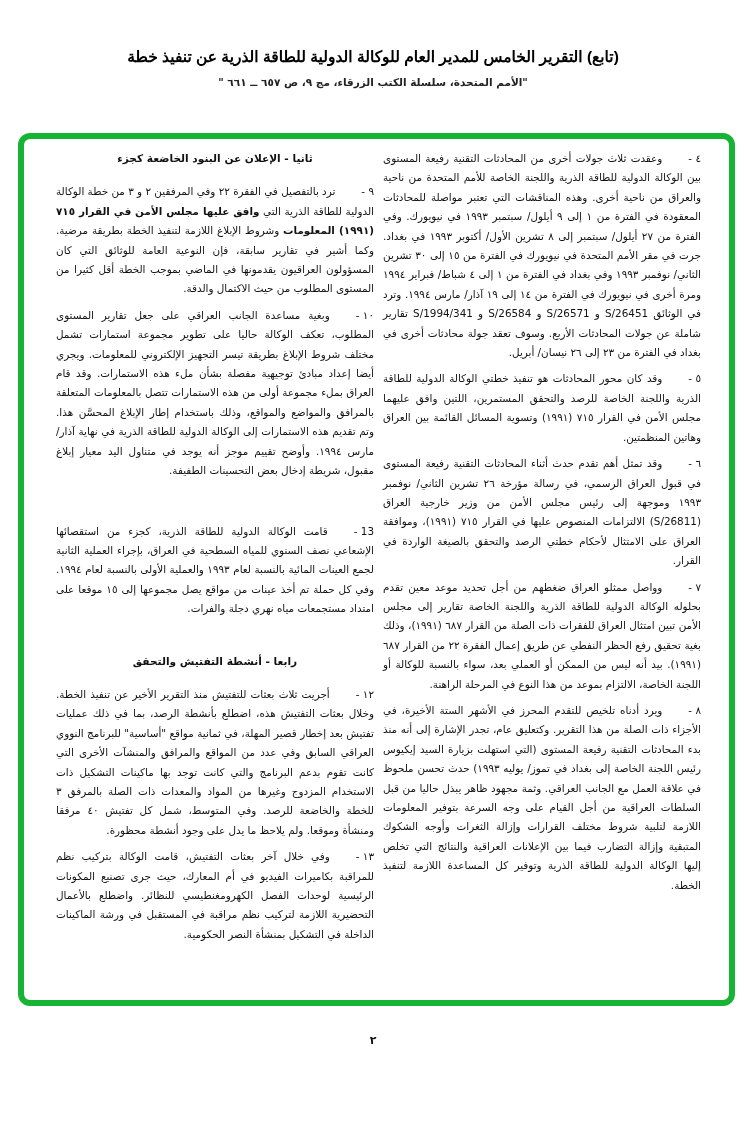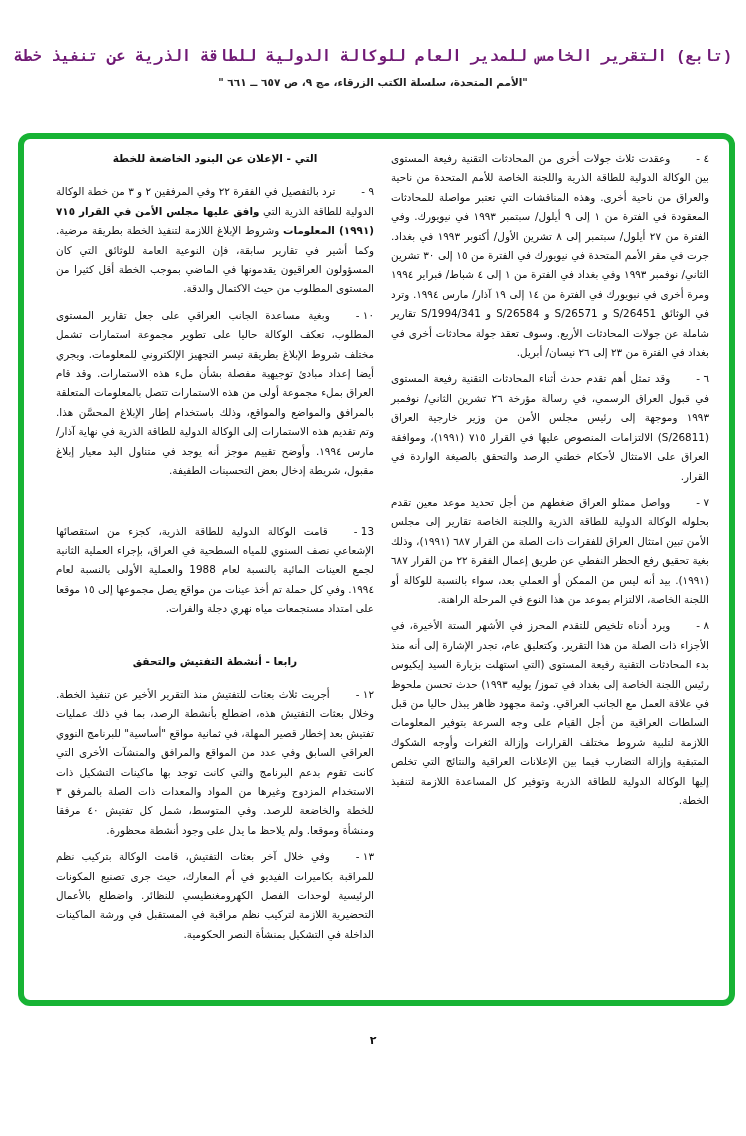--- a/index.html
+++ b/index.html
@@ -1,25 +1,25 @@
 <!DOCTYPE html>
 <html><head>
 <meta charset="utf-8">
 <style>
   html, body { margin:0; padding:0; background:#ffffff; }
   body { width:746px; height:1136px; position:relative; overflow:hidden;
          font-family:"DejaVu Sans", "Liberation Sans", sans-serif; color:#111; }
   .header { position:absolute; top:42px; left:0; width:746px; text-align:center; direction:rtl; }
-  .title-line { font-family:Liberation Mono, monospace; font-weight:bold; font-size:15.5px; line-height:30px; color:#701a75; }
+  .title-line { font-family:Liberation Sans, sans-serif; font-weight:bold; font-size:15.5px; line-height:30px; color:#000000; }
   .citation { font-family:"DejaVu Sans", sans-serif; font-weight:bold; font-size:10.5px; line-height:20px; margin-top:0px; color:#222; }
   .frame { position:absolute; left:18px; top:133px; width:705px; height:861px;
            border:6px solid #17b334; border-radius:12px; background:#ffffff; }
   .col { position:absolute; top:10px; direction:rtl; text-align:justify;
          font-family:"DejaVu Sans", sans-serif; font-size:10.4px; line-height:19.4px; color:#111; }
-  .col-right { right:20px; width:318px;margin-left:8px; }
+  .col-right { right:28px; width:318px;margin-left:8px; }
   .col-left { right:355px; width:318px; }
   .para { margin:0 0 7px 0; text-align:justify; text-align-last:right; }
   .para .num { display:inline-block; margin-left:26px; }
   .section-heading { text-align:center; font-weight:bold; font-size:10.6px; margin:0 0 14px 0; }
   .section-gap { height:34px; }
   .section-gap-sm { height:26px; }
   .bold { font-weight:bold; }
   .page-number { position:absolute; top:1034px; left:0; width:746px; text-align:center;
                  font-family:"DejaVu Sans", sans-serif; font-size:11px; font-weight:bold; direction:rtl; }
 </style>
@@ -28,32 +28,33 @@
 
 <div class="header">
   <div class="title-line">(تابع) التقرير الخامس للمدير العام للوكالة الدولية للطاقة الذرية عن تنفيذ خطة</div>
   <div class="citation">"الأمم المتحدة، سلسلة الكتب الزرقاء، مج ٩، ص ٦٥٧ ــ ٦٦١ "</div>
 </div>
 
 <div class="frame" style="border-color: rgb(23, 179, 52);">
 
   <div class="col col-right">
     <p class="para"><span class="num">٤ -</span><span>وعقدت ثلاث جولات أخرى من المحادثات التقنية رفيعة المستوى بين الوكالة الدولية للطاقة الذرية واللجنة الخاصة للأمم المتحدة من ناحية والعراق من ناحية أخرى. وهذه المناقشات التي تعتبر مواصلة للمحادثات المعقودة في الفترة من ١ إلى ٩ أيلول/ سبتمبر ١٩٩٣ في نيويورك. وفي الفترة من ٢٧ أيلول/ سبتمبر إلى ٨ تشرين الأول/ أكتوبر ١٩٩٣ في بغداد. جرت في مقر الأمم المتحدة في نيويورك في الفترة من ١٥ إلى ٣٠ تشرين الثاني/ نوفمبر ١٩٩٣ وفي بغداد في الفترة من ١ إلى ٤ شباط/ فبراير ١٩٩٤ ومرة أخرى في نيويورك في الفترة من ١٤ إلى ١٩ آذار/ مارس ١٩٩٤. وترد في الوثائق S/26451 و S/26571 و S/26584 و S/1994/341 تقارير شاملة عن جولات المحادثات الأربع. وسوف تعقد جولة محادثات أخرى في بغداد في الفترة من ٢٣ إلى ٢٦ نيسان/ أبريل.</span></p>
+    <p class="para"><span class="num">٥ -</span><span>وقد كان محور المحادثات هو تنفيذ خطتي الوكالة الدولية للطاقة الذرية واللجنة الخاصة للرصد والتحقق المستمرين، اللتين وافق عليهما مجلس الأمن في القرار ٧١٥ (١٩٩١) وتسوية المسائل القائمة بين العراق وهاتين المنظمتين.</span></p>
     <p class="para"><span class="num">٦ -</span><span>وقد تمثل أهم تقدم حدث أثناء المحادثات التقنية رفيعة المستوى في قبول العراق الرسمي، في رسالة مؤرخة ٢٦ تشرين الثاني/ نوفمبر ١٩٩٣ وموجهة إلى رئيس مجلس الأمن من وزير خارجية العراق (S/26811) الالتزامات المنصوص عليها في القرار ٧١٥ (١٩٩١)، وموافقة العراق على الامتثال لأحكام خطتي الرصد والتحقق بالصيغة الواردة في القرار.</span></p>
     <p class="para"><span class="num">٧ -</span><span>وواصل ممثلو العراق ضغطهم من أجل تحديد موعد معين تقدم بحلوله الوكالة الدولية للطاقة الذرية واللجنة الخاصة تقارير إلى مجلس الأمن تبين امتثال العراق للفقرات ذات الصلة من القرار ٦٨٧ (١٩٩١)، وذلك بغية تحقيق رفع الحظر النفطي عن طريق إعمال الفقرة ٢٢ من القرار ٦٨٧ (١٩٩١). بيد أنه ليس من الممكن أو العملي بعد، سواء بالنسبة للوكالة أو اللجنة الخاصة، الالتزام بموعد من هذا النوع في المرحلة الراهنة.</span></p>
     <p class="para"><span class="num">٨ -</span><span>ويرد أدناه تلخيص للتقدم المحرز في الأشهر الستة الأخيرة، في الأجزاء ذات الصلة من هذا التقرير. وكتعليق عام، تجدر الإشارة إلى أنه منذ بدء المحادثات التقنية رفيعة المستوى (التي استهلت بزيارة السيد إيكيوس رئيس اللجنة الخاصة إلى بغداد في تموز/ يوليه ١٩٩٣) حدث تحسن ملحوظ في علاقة العمل مع الجانب العراقي. وثمة مجهود ظاهر يبذل حاليا من قبل السلطات العراقية من أجل القيام على وجه السرعة بتوفير المعلومات اللازمة لتلبية شروط مختلف القرارات وإزالة الثغرات وأوجه الشكوك المتبقية وإزالة التضارب فيما بين الإعلانات العراقية والنتائج التي تخلص إليها الوكالة الدولية للطاقة الذرية وتوفير كل المساعدة اللازمة لتنفيذ الخطة.</span></p>
   </div>
 
   <div class="col col-left">
-    <div class="section-heading">التي -  الإعلان عن البنود الخاضعة للخطة</div>
+    <div class="section-heading">ثانيا -  الإعلان عن البنود الخاضعة كجزء</div>
     <p class="para"><span class="num">٩ -</span><span>ترد بالتفصيل في الفقرة ٢٢ وفي المرفقين ٢ و ٣ من خطة الوكالة الدولية للطاقة الذرية التي </span><span class="bold">وافق عليها مجلس الأمن في القرار ٧١٥ (١٩٩١) المعلومات</span><span> وشروط الإبلاغ اللازمة لتنفيذ الخطة بطريقة مرضية. وكما أشير في تقارير سابقة، فإن النوعية العامة للوثائق التي كان المسؤولون العراقيون يقدمونها في الماضي بموجب الخطة أقل كثيرا من المستوى المطلوب من حيث الاكتمال والدقة.</span></p>
     <p class="para"><span class="num">١٠ -</span><span>وبغية مساعدة الجانب العراقي على جعل تقارير المستوى المطلوب، تعكف الوكالة حاليا على تطوير مجموعة استمارات تشمل مختلف شروط الإبلاغ بطريقة تيسر التجهيز الإلكتروني للمعلومات. ويجري أيضا إعداد مبادئ توجيهية مفصلة بشأن ملء هذه الاستمارات. وقد قام العراق بملء مجموعة أولى من هذه الاستمارات تتصل بالمعلومات المتعلقة بالمرافق والمواضع والمواقع، وذلك باستخدام إطار الإبلاغ المحسَّن هذا. وتم تقديم هذه الاستمارات إلى الوكالة الدولية للطاقة الذرية في نهاية آذار/ مارس ١٩٩٤. وأوضح تقييم موجز أنه يوجد في متناول اليد معيار إبلاغ مقبول، شريطة إدخال بعض التحسينات الطفيفة.</span></p>
 
     <div class="section-gap"></div>
-    <p class="para"><span class="num">13 -</span><span>قامت الوكالة الدولية للطاقة الذرية، كجزء من استقصائها الإشعاعي نصف السنوي للمياه السطحية في العراق، بإجراء العملية الثانية لجمع العينات المائية بالنسبة لعام 1988 والعملية الأولى بالنسبة لعام ١٩٩٤. وفي كل حملة تم أخذ عينات من مواقع يصل مجموعها إلى ١٥ موقعا على امتداد مستجمعات مياه نهري دجلة والفرات.</span></p>
+    <p class="para"><span class="num">13 -</span><span>قامت الوكالة الدولية للطاقة الذرية، كجزء من استقصائها الإشعاعي نصف السنوي للمياه السطحية في العراق، بإجراء العملية الثانية لجمع العينات المائية بالنسبة لعام ١٩٩٣ والعملية الأولى بالنسبة لعام ١٩٩٤. وفي كل حملة تم أخذ عينات من مواقع يصل مجموعها إلى ١٥ موقعا على امتداد مستجمعات مياه نهري دجلة والفرات.</span></p>
 
     <div class="section-gap-sm"></div>
     <div class="section-heading">رابعا -  أنشطة التفتيش والتحقق</div>
     <p class="para"><span class="num">١٢ -</span><span>أجريت ثلاث بعثات للتفتيش منذ التقرير الأخير عن تنفيذ الخطة. وخلال بعثات التفتيش هذه، اضطلع بأنشطة الرصد، بما في ذلك عمليات تفتيش بعد إخطار قصير المهلة، في ثمانية مواقع "أساسية" للبرنامج النووي العراقي السابق وفي عدد من المواقع والمرافق والمنشآت الأخرى التي كانت تقوم بدعم البرنامج والتي كانت توجد بها ماكينات التشكيل ذات الاستخدام المزدوج وغيرها من المواد والمعدات ذات الصلة بالمرفق ٣ للخطة والخاضعة للرصد. وفي المتوسط، شمل كل تفتيش ٤٠ مرفقا ومنشأة وموقعا. ولم يلاحظ ما يدل على وجود أنشطة محظورة.</span></p>
     <p class="para"><span class="num">١٣ -</span><span>وفي خلال آخر بعثات التفتيش، قامت الوكالة بتركيب نظم للمراقبة بكاميرات الفيديو في أم المعارك، حيث جرى تصنيع المكونات الرئيسية لوحدات الفصل الكهرومغنطيسي للنظائر. واضطلع بالأعمال التحضيرية اللازمة لتركيب نظم مراقبة في المستقبل في ورشة الماكينات الداخلة في التشكيل بمنشأة النصر الحكومية.</span></p>
   </div>
 </div>
 
 <div class="page-number">٢</div>
 

